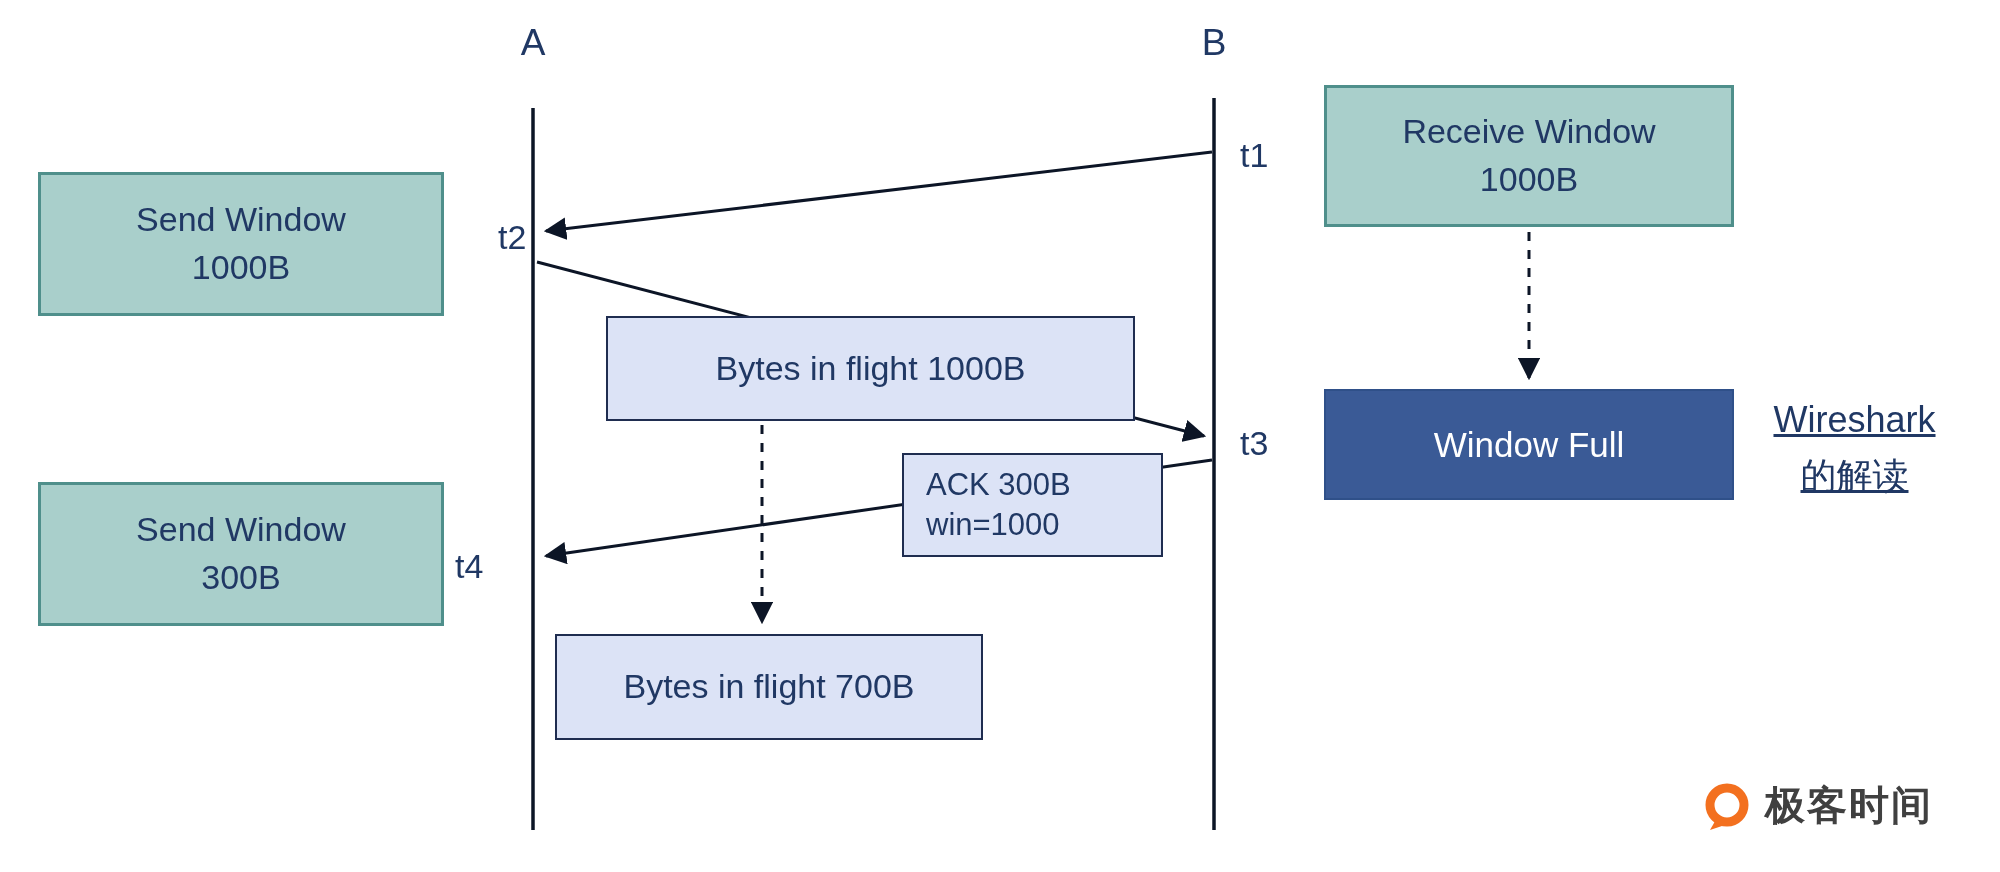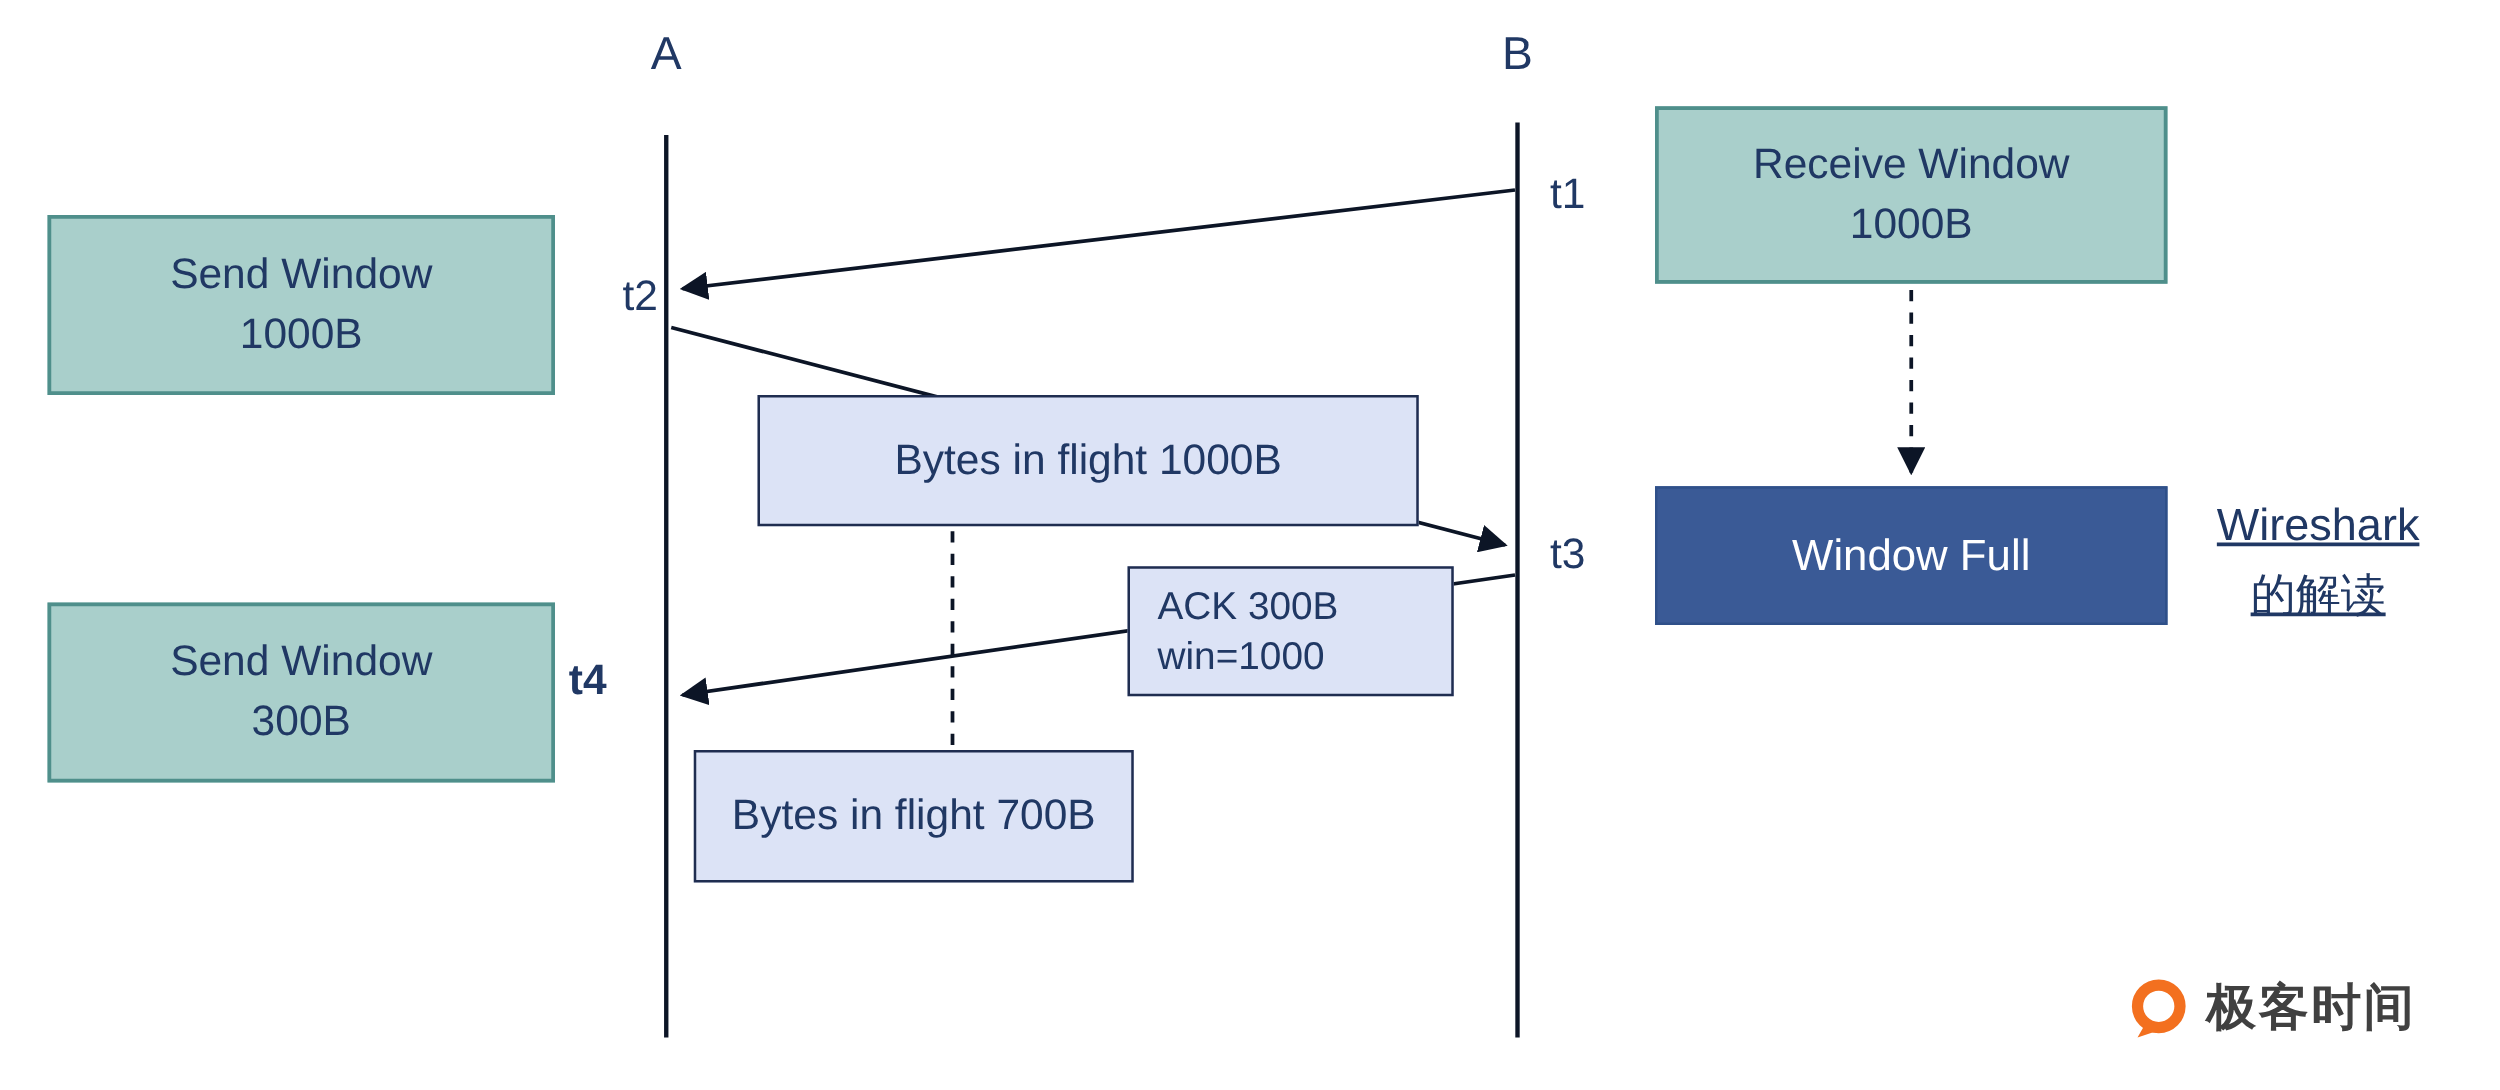--- a/index.html
+++ b/index.html
@@ -68,21 +68,21 @@
   .box-sw1000{left:38px;top:172px;width:406px;height:144px;}
   .box-sw300{left:38px;top:482px;width:406px;height:144px;}
   .box-rw1000{left:1324px;top:85px;width:410px;height:142px;}
   .box-wfull{left:1324px;top:389px;width:410px;height:111px;font-size:35px;}
   .box-bif1000{left:606px;top:316px;width:529px;height:105px;}
   .box-ack{
     left:902px;top:453px;width:261px;height:104px;
     align-items:flex-start;text-align:left;
     padding-left:22px;font-size:31px;line-height:1.3;
   }
-  .box-bif700{left:555px;top:600px;width:352px;height:106px;}
+  .box-bif700{left:555px;top:634px;width:428px;height:106px;}
   .wireshark-note{
     position:absolute;
     left:1752px;top:392px;width:205px;
     text-align:center;
     font-size:36px;
     line-height:1.55;
     color:var(--text-navy);
     text-decoration:underline;
   }
   .brand{
@@ -121,21 +121,21 @@
     <line x1="1529" y1="232" x2="1529" y2="378" stroke="#0c1526" stroke-width="3" stroke-dasharray="9 9" marker-end="url(#arrow)"></line>
     <line x1="762" y1="425" x2="762" y2="622" stroke="#0c1526" stroke-width="3" stroke-dasharray="9 9" marker-end="url(#arrow)"></line>
   </svg>
 
   <div class="lifeline-label" style="left:533px;top:22px;">A</div>
   <div class="lifeline-label" style="left:1214px;top:22px;">B</div>
 
   <div class="t-label" style="left:1240px;top:136px;">t1</div>
   <div class="t-label" style="left:458px;top:218px;margin-left:40px;">t2</div>
   <div class="t-label" style="left:1240px;top:424px;">t3</div>
-  <div class="t-label" style="left:455px;top:525px;font-weight:bold;">t4</div>
+  <div class="t-label" style="left:455px;top:547px;">t4</div>
 
   <div class="box teal box-sw1000">
     <div>Send Window</div>
     <div>1000B</div>
   </div>
 
   <div class="box teal box-sw300">
     <div>Send Window</div>
     <div>300B</div>
   </div>

